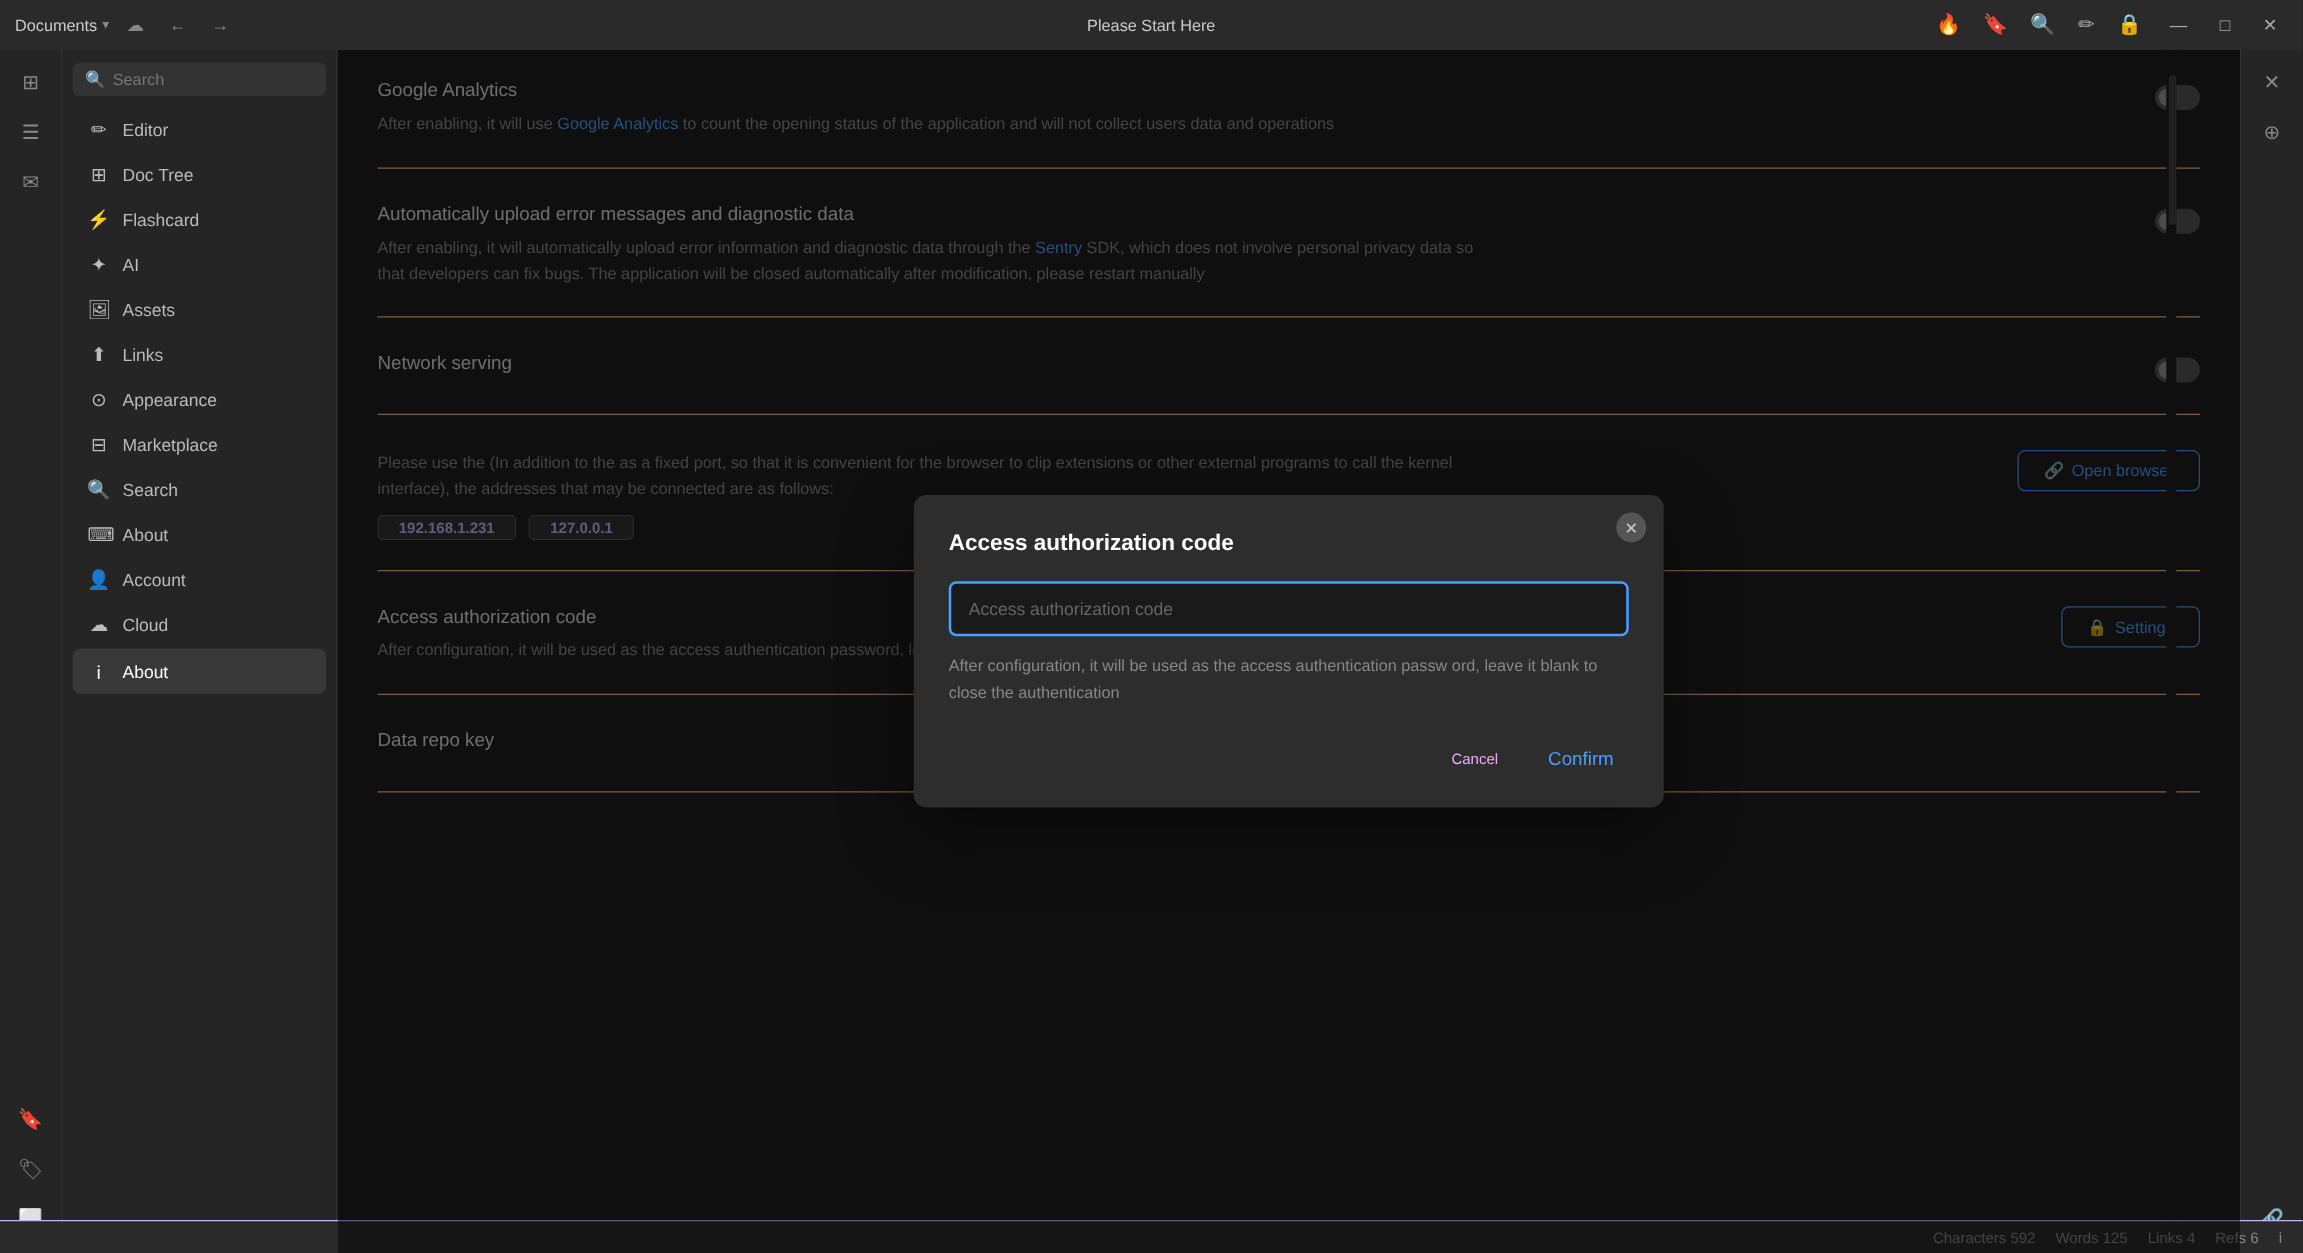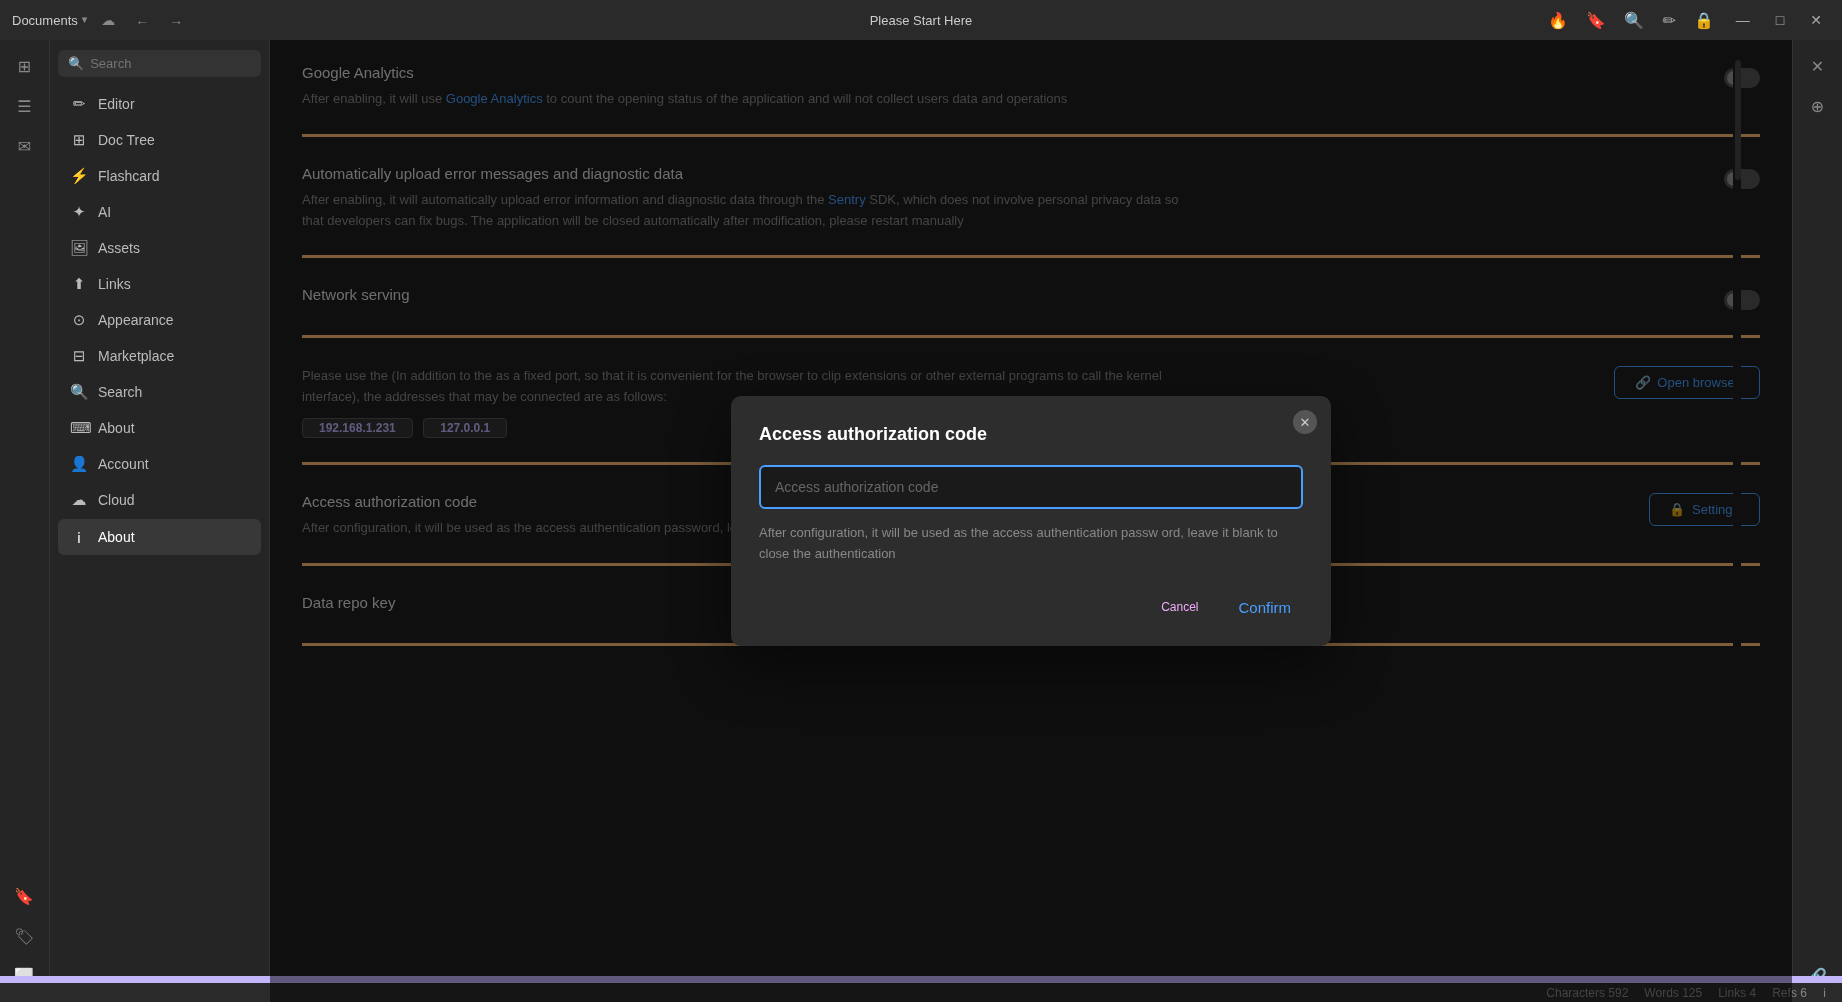--- a/index.html
+++ b/index.html
@@ -155,21 +155,21 @@
       flex: 1;
       background: #1e1e1e;
       overflow-y: auto;
       padding: 24px 32px;
       position: relative;
     }
 
     .setting-section {
       margin-bottom: 28px;
       padding-bottom: 24px;
-      border-bottom: 3px solid #fdba74;
+      border-bottom: 1px solid #fdba74;
     }
     .setting-section:last-child { border-bottom: none; }
 
     .setting-title {
       font-size: 15px;
       color: #ddd;
       font-weight: 500;
       margin-bottom: 8px;
     }
     .setting-desc {
@@ -251,21 +251,21 @@
     }
 
     
     .statusbar {
       position: fixed;
       bottom: 0;
       left: 0;
       right: 0;
       height: 26px;
       background: #2a2a2a;
-      border-top: 7px solid #c4b5fd;
+      border-top: 1px solid #c4b5fd;
       display: flex;
       align-items: center;
       justify-content: flex-end;
       padding: 0 16px;
       gap: 16px;
       font-size: 12px;
       color: #888;
       z-index: 5;
     }
 

